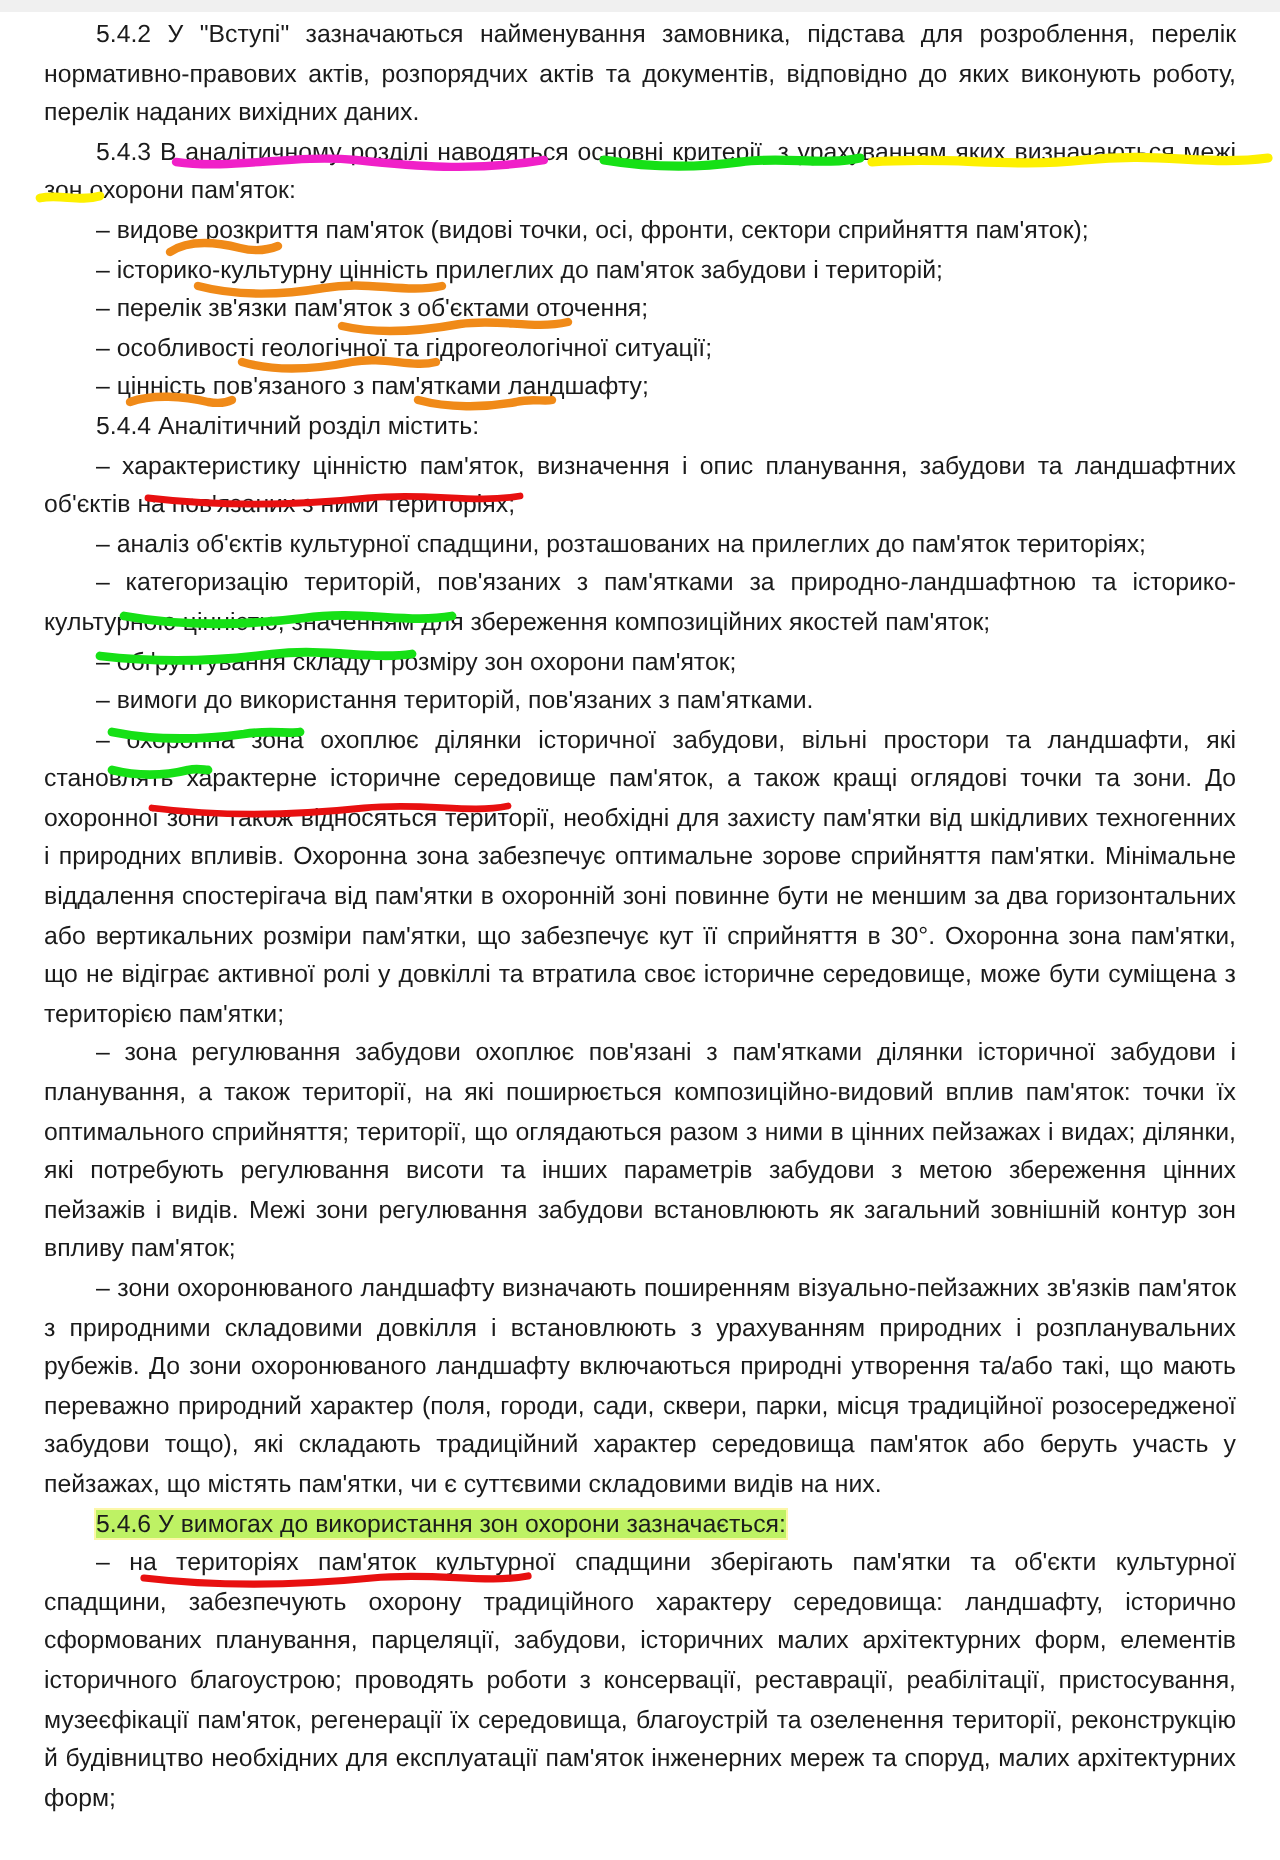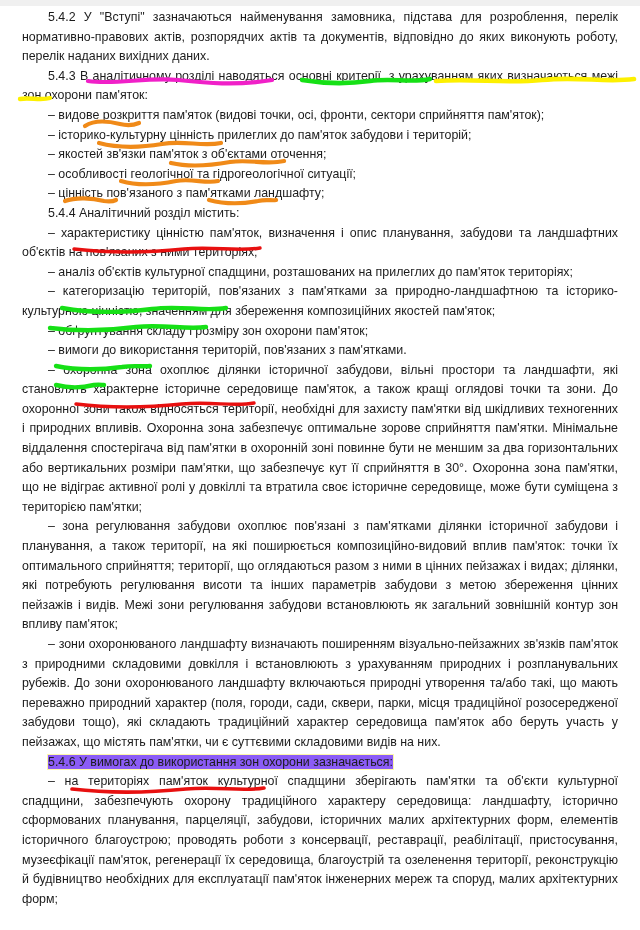--- a/index.html
+++ b/index.html
@@ -44,21 +44,21 @@
     text-justify: inter-word;
     margin: 0 0 0 0;
     position: relative;
     hyphens: manual;
   }
   .para.indent { text-indent: 26px; }
   .para.bullet { text-indent: 26px; }
   .sec-num { font-weight: normal; }
 
   .hl-yellow {
-    background: #8b5cf6;
+    background: #bef264;
     box-shadow: 0 0 0 1px #fcf7a8;
     margin-top: 37px;
   }
 
   
   .stroke {
     position: absolute;
     pointer-events: none;
   }
   .stroke svg { display: block; overflow: visible; }
@@ -72,21 +72,21 @@
 
   <div class="doc-body">
 
     <p class="para indent"><span class="sec-num">5.4.2</span> <span>У "Вступі" зазначаються найменування замовника, підстава для розроблення, перелік нормативно-правових актів, розпорядчих актів та документів, відповідно до яких виконують роботу, перелік наданих вихідних даних.</span></p>
 
     <p class="para indent" style="position:relative;"><span class="sec-num">5.4.3</span> <span>В аналітичному розділі наводяться основні критерії, з урахуванням яких визначаються межі зон охорони пам'яток:</span></p>
 
     <div class="bullets-543">
       <p class="para bullet">– видове розкриття пам'яток (видові точки, осі, фронти, сектори сприйняття пам'яток);</p>
       <p class="para bullet">– історико-культурну цінність прилеглих до пам'яток забудови і територій;</p>
-      <p class="para bullet">– якостей зв'язки пам'яток з об'єктами оточення;</p>
+      <p class="para bullet">– перелік зв'язки пам'яток з об'єктами оточення;</p>
       <p class="para bullet">– особливості геологічної та гідрогеологічної ситуації;</p>
       <p class="para bullet">– цінність пов'язаного з пам'ятками ландшафту;</p>
     </div>
 
     <p class="para indent"><span class="sec-num">5.4.4</span> <span>Аналітичний розділ містить:</span></p>
 
     <div class="bullets-544">
       <p class="para bullet">– характеристику цінністю пам'яток, визначення і опис планування, забудови та ландшафтних об'єктів на пов'язаних з ними територіях;</p>
       <p class="para bullet">– аналіз об'єктів культурної спадщини, розташованих на прилеглих до пам'яток територіях;</p>
       <p class="para bullet">– категоризацію територій, пов'язаних з пам'ятками за природно-ландшафтною та історико-культурною цінністю, значенням для збереження композиційних якостей пам'яток;</p>

